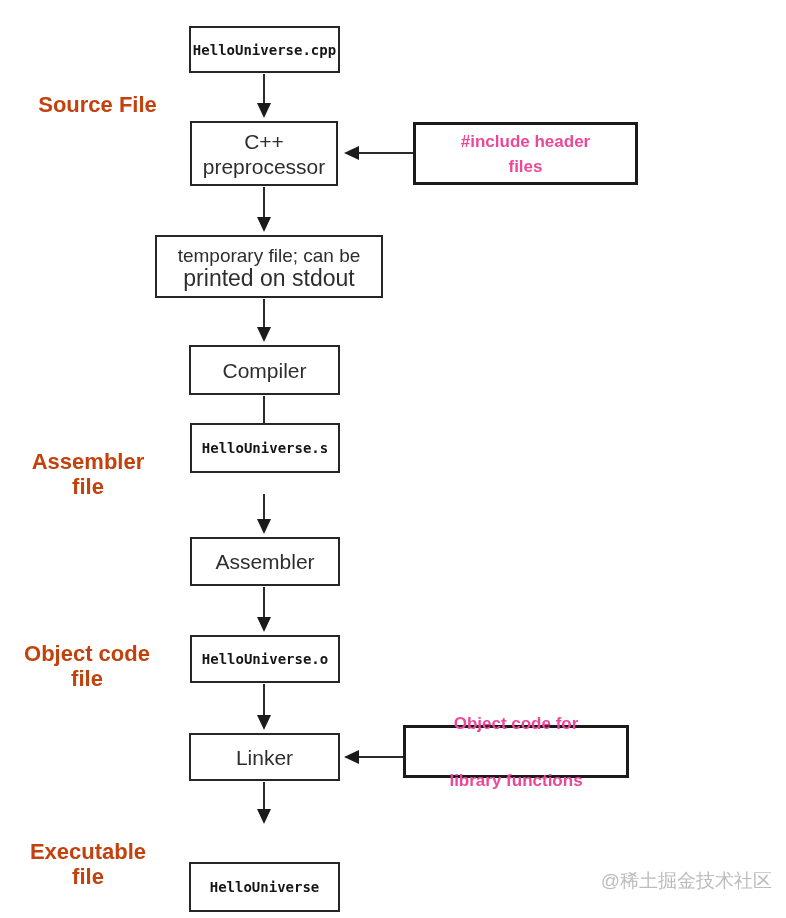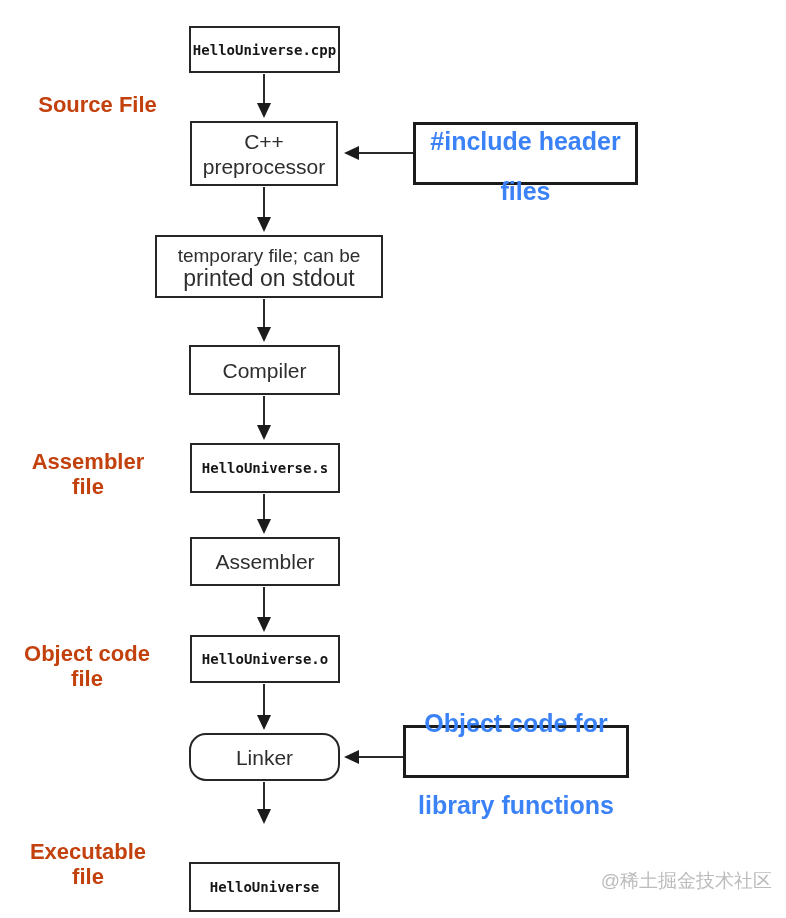--- a/index.html
+++ b/index.html
@@ -32,21 +32,21 @@
   .box.thick { border-width: 3px; border-color: #1b1b1b; }
   .box .ln { display: block; }
   .proc { font-size: 21px; line-height: 25px; color: #2e2e2e; }
   .mono {
     font-family: "DejaVu Sans Mono", monospace;
     font-weight: bold;
     font-size: 14px;
     letter-spacing: 0px;
     color: #161616;
   }
-  .bold-note { font-weight: bold; font-size: 25px; line-height: 25px; color: #3b82f6; margin-top: 25px; }
+  .bold-note { font-weight: bold; font-size: 17px; line-height: 25px; color: #ec4899; }
   .side-label {
     position: absolute;
     font-weight: bold;
     font-size: 22px;
     line-height: 25px;
     text-align: center;
     color: #c2410c;
   }
   .watermark {
     position: absolute;
@@ -57,24 +57,24 @@
     font-size: 19px;
     color: #bcbcbc;
   }
 
   
   .b-cpp        { left: 189px; top: 26px;  width: 151px; height: 47px; }
   .b-preproc    { left: 190px; top: 121px; width: 148px; height: 65px; }
   .b-include    { left: 413px; top: 122px; width: 225px; height: 63px; }
   .b-temp       { left: 155px; top: 235px; width: 228px; height: 63px; }
   .b-compiler   { left: 189px; top: 345px; width: 151px; height: 50px; }
-  .b-hello-s    { left: 190px; top: 443px; width: 150px; height: 50px; }
+  .b-hello-s    { left: 190px; top: 423px; width: 150px; height: 50px; }
   .b-assembler  { left: 190px; top: 537px; width: 150px; height: 49px; }
   .b-hello-o    { left: 190px; top: 635px; width: 150px; height: 48px; }
-  .b-linker     { left: 189px; top: 733px; width: 151px; height: 48px; border-radius: 17px; }
+  .b-linker     { left: 189px; top: 733px; width: 151px; height: 48px; }
   .b-objcode    { left: 403px; top: 725px; width: 226px; height: 53px; gap: 32px; }
   .b-hello      { left: 189px; top: 862px; width: 151px; height: 50px; }
 
   .l-source     { left: 20px;  top: 92px;  width: 155px; }
   .l-assembler  { left: 18px;  top: 449px; width: 140px; }
   .l-objectcode { left: 12px;  top: 641px; width: 150px; }
   .l-executable { left: 14px;  top: 839px; width: 148px; }
 </style>
 </head>
 <body>

